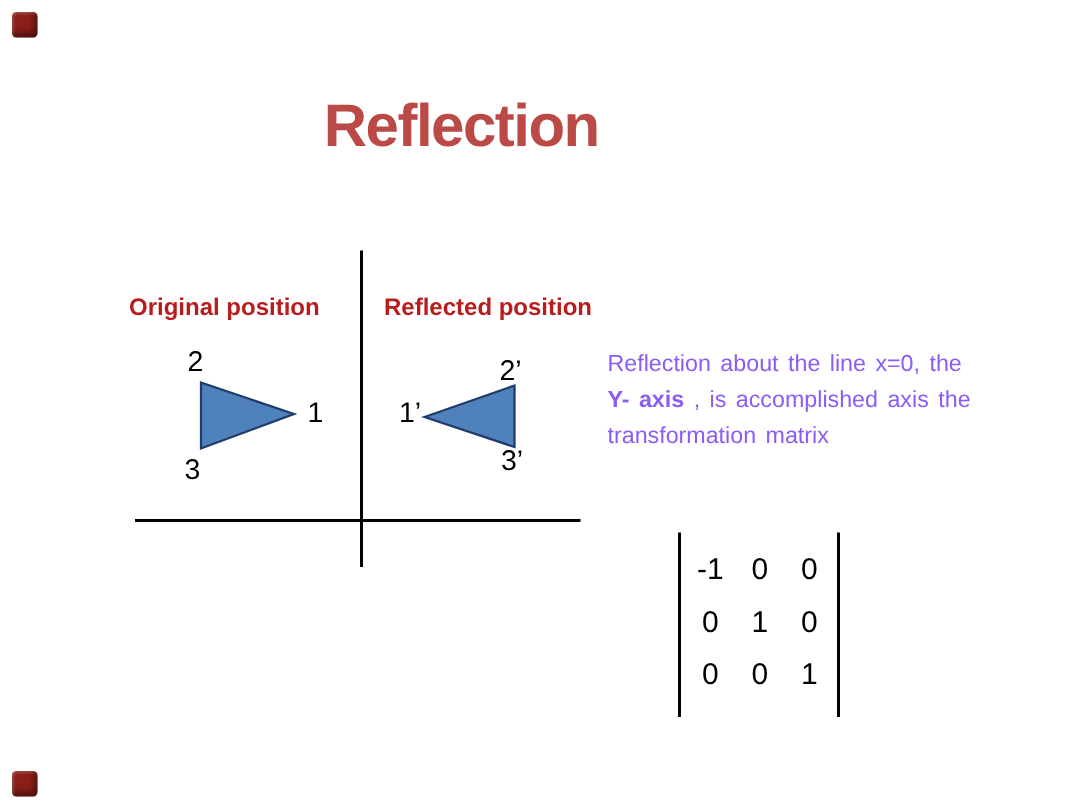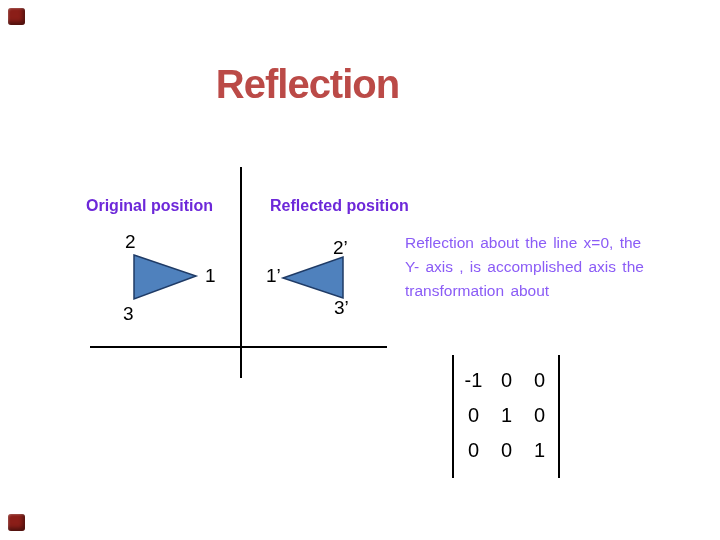--- a/index.html
+++ b/index.html
@@ -21,25 +21,25 @@
   .decor.bottom{top:514px;}
 
   .title{
     position:absolute;left:190px;top:62px;width:235px;
     font-size:40px;font-weight:bold;letter-spacing:-1px;
     text-align:center;line-height:44px;
   }
 
   .col-label{
     position:absolute;top:197px;
-    font-size:16px;font-weight:bold;color:#6d28d9;
+    font-size:16px;font-weight:bold;color:#b91c1c;
     white-space:nowrap;
   }
   .col-label.left{left:86px;}
-  .col-label.right{left:270px;}
+  .col-label.right{left:256px;}
 
   .axis{position:absolute;background:#000;}
   .axis.vertical{left:240px;top:167px;width:2px;height:211px;}
   .axis.horizontal{left:90px;top:346px;width:297px;height:2px;}
 
   .tri-svg{position:absolute;overflow:visible;}
   .tri-svg.left{left:130px;top:250px;}
   .tri-svg.right{left:278px;top:252px;}
 
   .vlabel{
@@ -50,21 +50,21 @@
   .v3 {left:123px;top:304px;}
   .v2p{left:333px;top:238px;}
   .v1p{left:266px;top:266px;}
   .v3p{left:334px;top:298px;}
 
   .description{
     position:absolute;left:405px;top:231px;width:306px;
     font-size:15.5px;line-height:24px;color:#8b5cf6;
     word-spacing:2px;
   }
-  .description b{font-weight:normal;}
+  .description b{font-weight:bold;}
 
   .matrix-bar{position:absolute;background:#000;width:2px;height:123px;top:355px;}
   .matrix-bar.left{left:452px;}
   .matrix-bar.right{left:558px;}
   .matrix-grid{
     position:absolute;left:457px;top:363px;
     display:grid;grid-template-columns:repeat(3,33px);grid-auto-rows:35px;
   }
   .matrix-cell{
     font-size:20px;line-height:35px;text-align:center;color:#000;
@@ -96,21 +96,21 @@
   <div class="vlabel v2">2</div>
   <div class="vlabel v1">1</div>
   <div class="vlabel v3">3</div>
   <div class="vlabel v2p">2’</div>
   <div class="vlabel v1p">1’</div>
   <div class="vlabel v3p">3’</div>
 
   <div class="description">
     <span>Reflection about the line x=0, the</span><br>
     <b>Y- axis</b><span> , is accomplished axis the</span><br>
-    <span>transformation about</span>
+    <span>transformation matrix</span>
   </div>
 
   <div class="matrix-bar left"></div>
   <div class="matrix-bar right"></div>
   <div class="matrix-grid">
     <div class="matrix-cell">-1</div>
     <div class="matrix-cell">0</div>
     <div class="matrix-cell">0</div>
     <div class="matrix-cell">0</div>
     <div class="matrix-cell">1</div>

